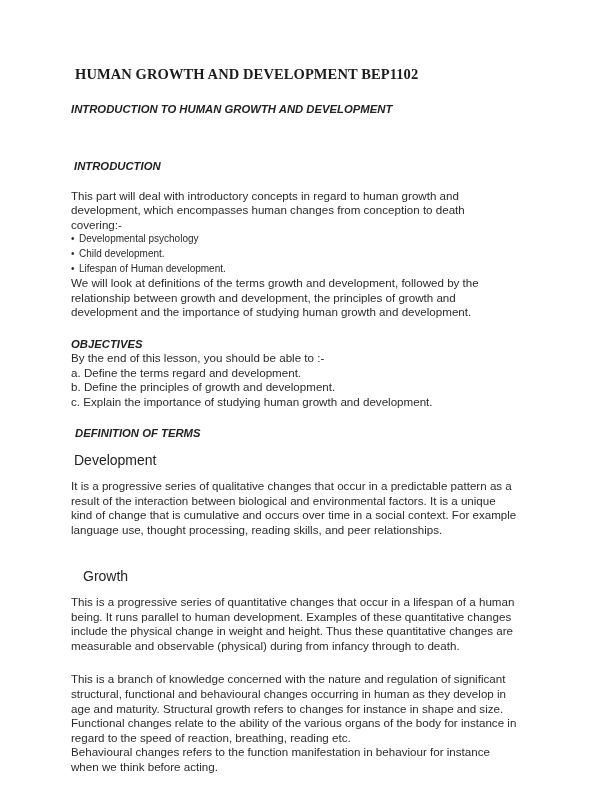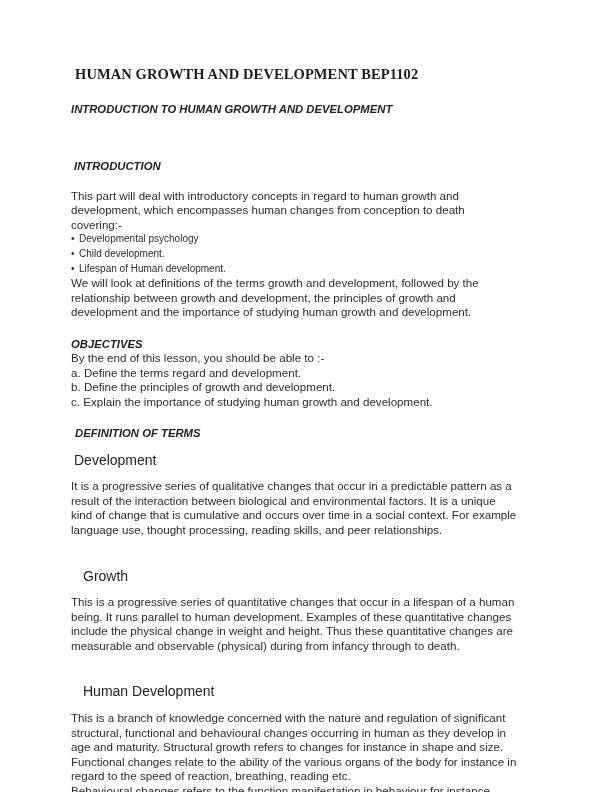--- a/index.html
+++ b/index.html
@@ -134,20 +134,19 @@
     <div class="sp-19"></div>
 
     <div class="block">
       <div class="sub-head">Growth</div>
       <p class="para">This is a progressive series of quantitative changes that occur in a lifespan of a human being. It runs parallel to human development. Examples of these quantitative changes include the physical change in weight and height. Thus these quantitative changes are measurable and observable (physical) during from infancy through to death.</p>
     </div>
 
     <div class="sp-19"></div>
 
     <div class="block">
-      <div class="sub-head">Human Development</div>
       <p class="para">This is a branch of knowledge concerned with the nature and regulation of significant structural, functional and behavioural changes occurring in human as they develop in age and maturity. Structural growth refers to changes for instance in shape and size.
 Functional changes relate to the ability of the various organs of the body for instance in regard to the speed of reaction, breathing, reading etc.
 Behavioural changes refers to the function manifestation in behaviour for instance when we think before acting.</p>
     </div>
 
   </div>
 </div>
 
 </body></html>

